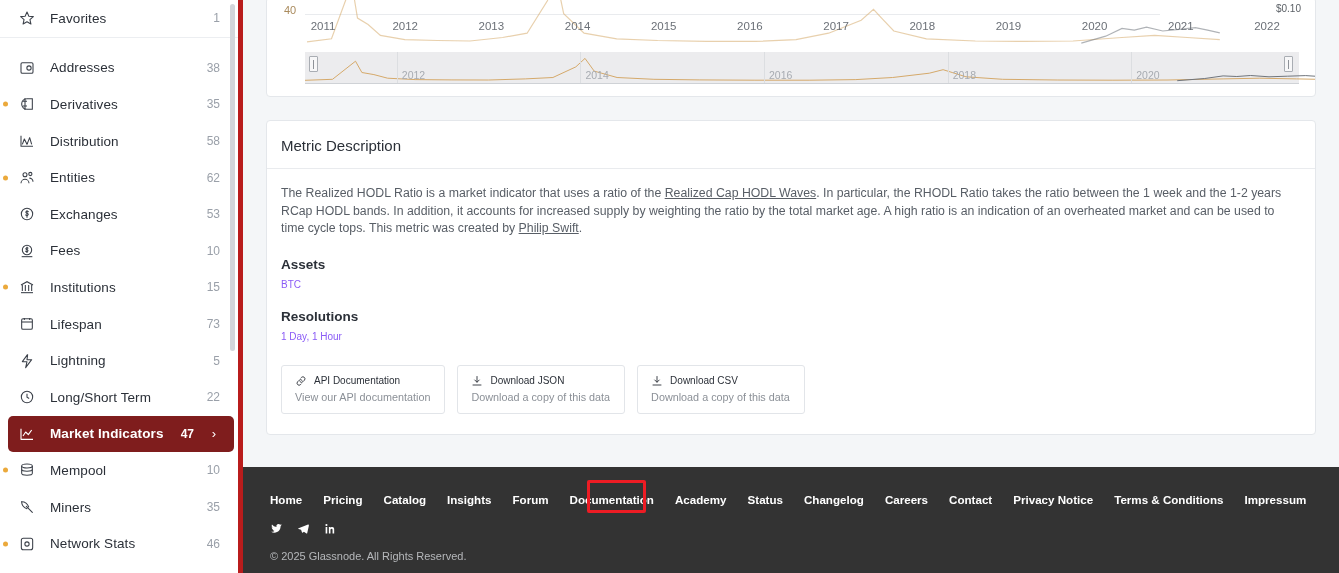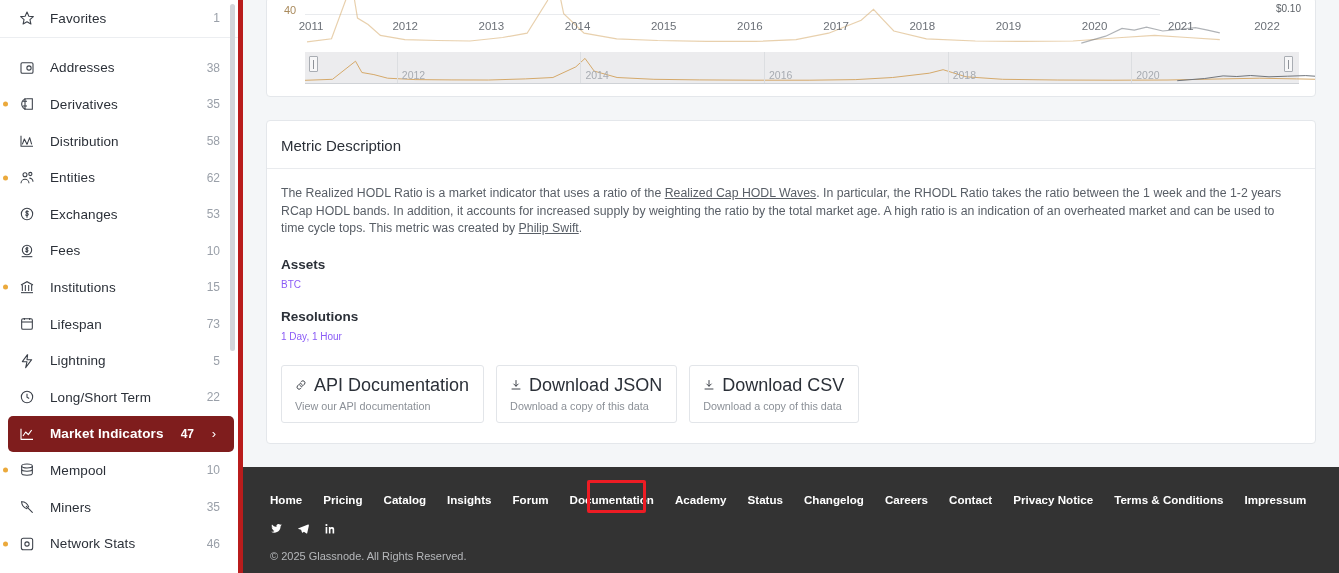--- a/index.html
+++ b/index.html
@@ -176,21 +176,21 @@
   .btn-row { display: flex; gap: 12px; margin-top: 23px; }
   .dl-btn {
     border: 1px solid #e2e5e9;
     border-radius: 3px;
     padding: 9px 14px 10px 13px;
     background: #fff;
     cursor: pointer;
     min-width: 155px;
   }
   .dl-btn .t {
-    font-size: 18px; color: #2b3038;
+    font-size: 10px; color: #2b3038;
     display: flex; align-items: center; gap: 7px;
   }
   .dl-btn .t svg { width: 12px; height: 12px; }
   .dl-btn .s {
     font-size: 10.8px; color: #8b9097; margin-top: 4px;
   }
 
   
   .footer {
     position: absolute; left: 0; right: 0; bottom: 0;
@@ -417,21 +417,21 @@
       <div class="chart-plot">
         <div class="plot-rule"></div>
         <div class="white-box"></div>
         <div class="y-label-left">40</div>
         <div class="y-label-right">$0.10</div>
         <svg id="chart-svg" width="1096" height="48" viewBox="0 0 1096 48" preserveAspectRatio="none" style="position:absolute;left:0;top:0;">
             <path d="M40.0,43.8 L64.5,40.8 L84.8,-14.5 L90.5,20.1 L101.1,26.6 L113.4,37.4 L137.8,41.7 L170.4,42.5 L203.0,43.0 L235.6,39.5 L260.1,35.2 L280.4,2.8 L288.6,-23.1 L296.7,15.8 L317.1,35.2 L349.7,40.8 L390.5,42.5 L439.4,43.4 L488.3,43.4 L529.0,41.7 L561.6,35.2 L594.2,22.2 L606.5,11.4 L614.6,20.1 L626.8,33.0 L659.4,40.8 L708.3,43.0 L757.2,43.4 L806.1,43.0 L855.0,39.5 L887.6,37.4 L920.2,39.5 L952.8,41.7" fill="none" stroke="#d5a96a" stroke-width="1.2" opacity="0.55"></path>
             <path d="M814.3,45.1 L838.7,38.2 L855.0,30.4 L867.3,32.2 L879.5,29.2 L895.8,33.0 L912.1,31.3 L928.4,29.6 L940.6,32.2 L952.8,34.8" fill="none" stroke="#70757c" stroke-width="1.2" opacity="0.55"></path>
           </svg>
         <div class="x-axis" id="x-axis">
-            <div class="x-tick" style="left: 44px;">2011</div>
+            <div class="x-tick" style="left: 56px;">2011</div>
             <div class="x-tick" style="left: 138.182px;">2012</div>
             <div class="x-tick" style="left: 224.364px;">2013</div>
             <div class="x-tick" style="left: 310.545px;">2014</div>
             <div class="x-tick" style="left: 396.727px;">2015</div>
             <div class="x-tick" style="left: 482.909px;">2016</div>
             <div class="x-tick" style="left: 569.091px;">2017</div>
             <div class="x-tick" style="left: 655.273px;">2018</div>
             <div class="x-tick" style="left: 741.455px;">2019</div>
             <div class="x-tick" style="left: 827.636px;">2020</div>
             <div class="x-tick" style="left: 913.818px;">2021</div>

